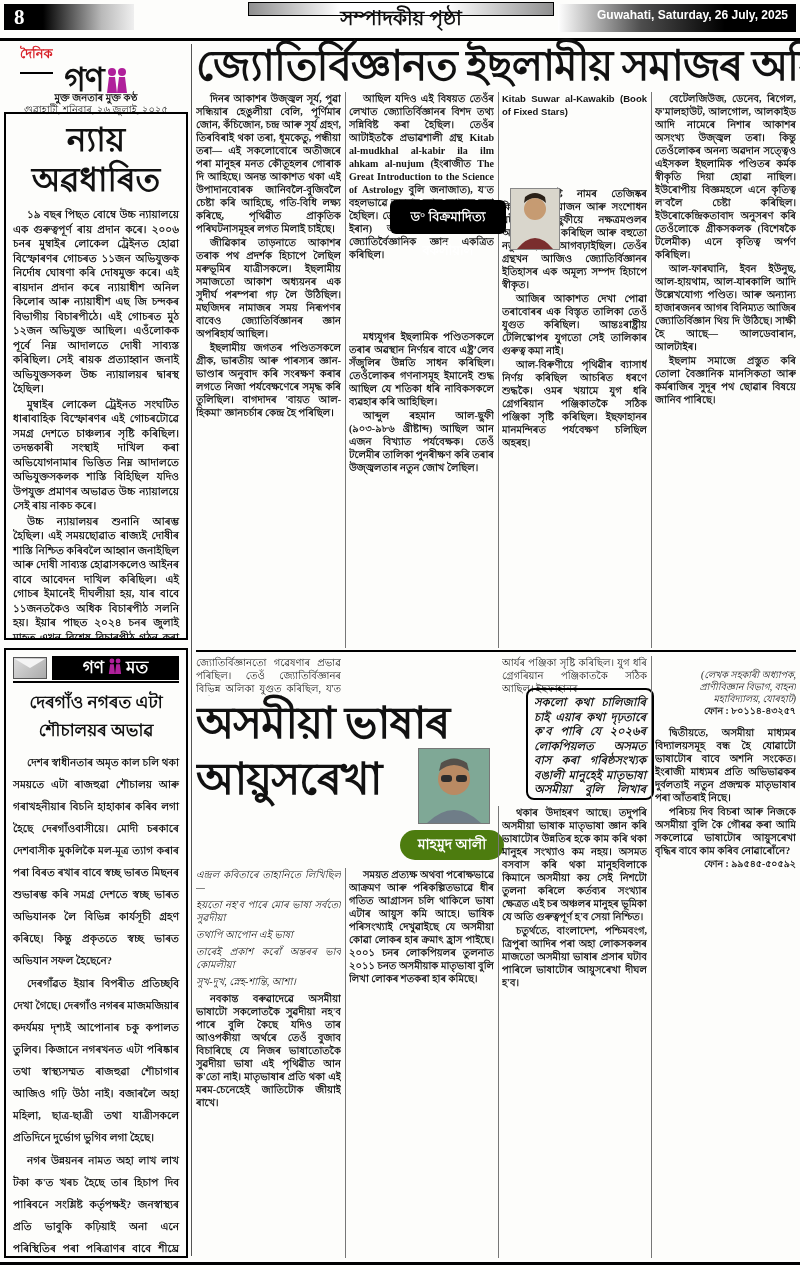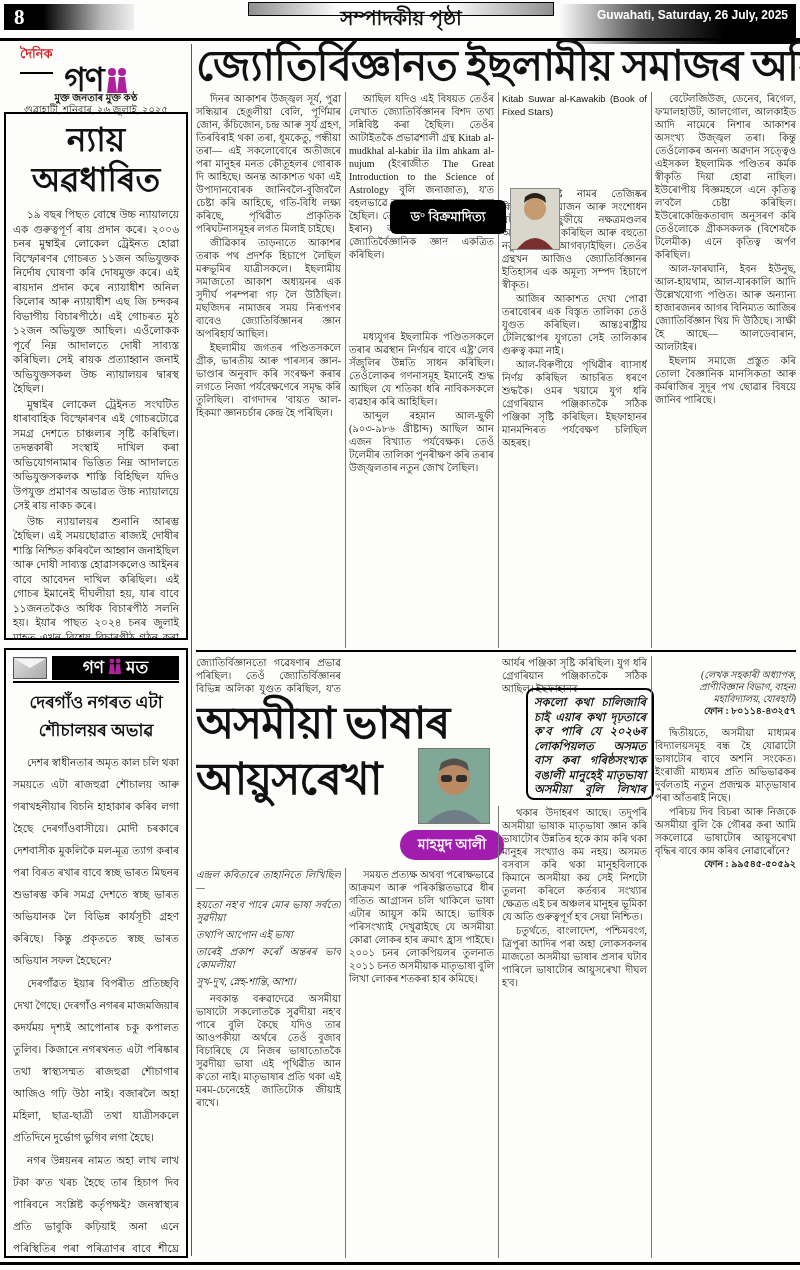--- a/index.html
+++ b/index.html
@@ -8,21 +8,21 @@
          font-family:"Liberation Serif", serif; color:#111; overflow:hidden; }
 
   
   .topbar { position:absolute; left:0; top:4; width:800px; height:34px; }
   .pageno-box { position:absolute; left:4px; top:4px; width:130px; height:26px;
                 background:linear-gradient(90deg,#000 0%,#000 30%,#b9b9b9 75%,#efefef 100%); }
   .pageno { position:absolute; left:10px; top:1px; color:#fff; font-size:21px; font-weight:bold; }
   .section-box { position:absolute; left:248px; top:2px; width:306px; height:14px;
                  background:linear-gradient(90deg,#8f8f8f,#ffffff 30%,#ffffff 65%,#8f8f8f);
                  border:1px solid #000; text-align:center; font-size:20px; font-weight:bold; }
-  .date-box { position:absolute; right:4px; top:4px; width:238px; height:40px;
+  .date-box { position:absolute; right:4px; top:4px; width:238px; height:28px;
               background:linear-gradient(90deg,#ffffff,#4d4d4d 35%,#000 70%);
               color:#fff; font-family:"Liberation Sans",sans-serif; font-size:12px; font-weight:bold;
               text-align:right; padding:4px 8px 0 0; }
   .top-rule { position:absolute; left:0; top:38px; width:800px; height:3px; background:#000; }
 
   
   .masthead { position:absolute; left:4px; top:44px; width:184px; height:64px; text-align:center; }
   .mh-daily { position:absolute; left:16px; top:0; color:#d8232a; font-size:13px; font-weight:bold;
               border-bottom:2px solid #000; padding-bottom:7px; }
   .mh-name { position:absolute; left:0; top:10px; width:184px; font-size:33px; font-weight:bold;
@@ -31,21 +31,21 @@
   .mh-date { position:absolute; left:0; top:58px; width:184px; font-size:10px; color:#222; }
   .v-rule { position:absolute; left:191px; top:44px; width:1px; height:1212px; background:#555; }
 
   
   .main-headline { position:absolute; left:196px; top:42px; width:600px; height:48px;
                    font-size:42px; font-weight:bold; text-align:center; letter-spacing:-1px;
                    line-height:48px; white-space:nowrap; }
 
   
   .bodytxt { font-size:10px; line-height:13px; text-align:justify; color:#141414; }
-  .bodytxt p { text-indent:14px; margin-bottom:1px; }
+  .bodytxt p { text-indent:14px; margin-bottom:1px;font-weight:bold; }
   .eng { font-family:"Liberation Sans",sans-serif; font-size:9.5px; }
 
   
   .main-art { position:absolute; left:196px; top:92px; width:600px; height:556px; overflow:hidden; }
   .m-col { position:absolute; top:0; height:556px; overflow:hidden; }
   .m-col1 { left:0; width:145px; }
   .m-col2 { left:153px; width:145px; }
   .m-col3 { left:306px; width:145px; }
   .m-col4 { left:459px; width:141px; }
   .colrule { position:absolute; top:0; width:1px; height:556px; background:#777; }
@@ -80,21 +80,21 @@
 
   
   .lang-art { position:absolute; left:196px; top:656px; width:600px; height:602px; overflow:hidden; }
   .strip { position:absolute; top:0; font-size:10px; line-height:13px; text-align:justify; overflow:hidden; }
   .s1 { left:0; width:145px; height:40px; }
   .s2 { left:153px; width:145px; height:40px; }
   .s3 { left:306px; width:145px; height:40px; }
   .l-headline { position:absolute; left:0; top:40px; width:300px; font-size:44px; font-weight:bold;
                 line-height:56px; letter-spacing:-1px; }
   .l-photo { position:absolute; left:222px; top:92px; width:72px; height:76px; border:1px solid #777; }
-  .l-authname { position:absolute; left:204px; top:174px; width:104px; height:30px; background:#a21caf;
+  .l-authname { position:absolute; left:204px; top:174px; width:104px; height:30px; background:#4d7c0f;
                 color:#fff; border-radius:15px; font-size:14px; font-weight:bold; text-align:center;
                 line-height:30px; }
   .quote-box { position:absolute; left:330px; top:32px; width:128px; height:112px; border:2px solid #000;
                border-radius:8px; padding:5px 6px; font-size:11.5px; font-weight:bold; font-style:italic;
                line-height:14.5px; text-align:justify; overflow:hidden; }
   .l-col { position:absolute; overflow:hidden; }
   .l-col1 { left:0; top:212px; width:145px; height:390px; }
   .l-col2 { left:153px; top:212px; width:145px; height:390px; }
   .l-col3 { left:306px; top:150px; width:145px; height:452px; }
   .l-col4 { left:459px; top:0; width:141px; height:602px; }

